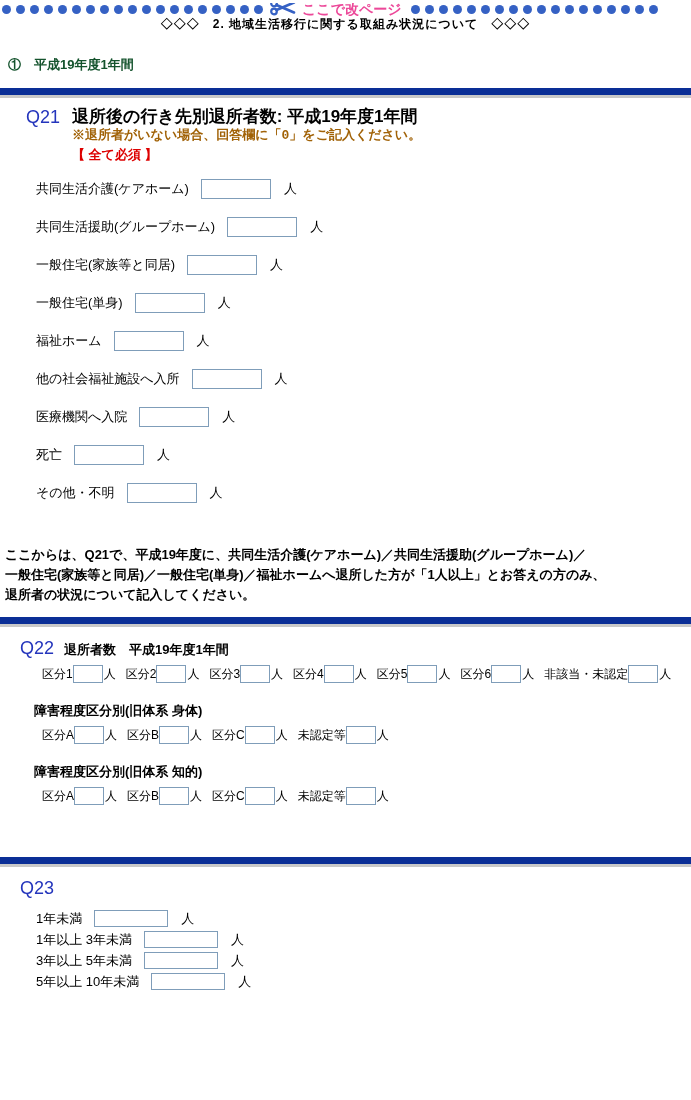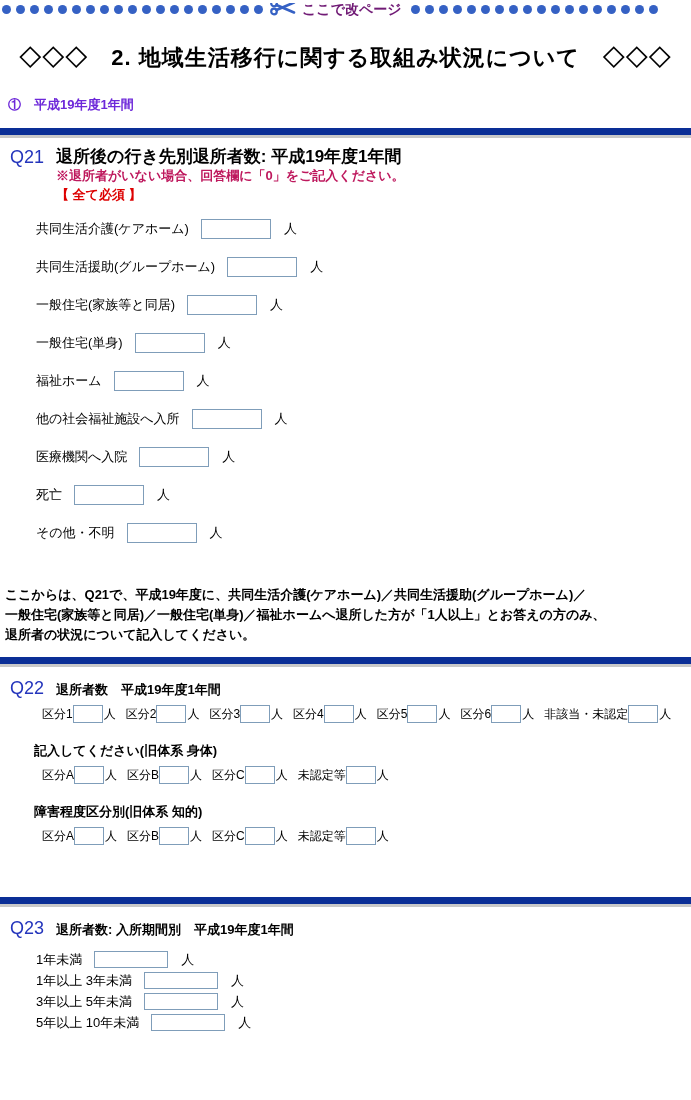--- a/index.html
+++ b/index.html
@@ -3,37 +3,37 @@
 <meta charset="utf-8">
 <style>
   html,body{margin:0;padding:0;background:#fff;}
   .page{width:691px;height:1100px;background:#fff;overflow:hidden;
         font-family:"Liberation Sans",sans-serif;color:#000;}
 
   
   .break-line{display:flex;align-items:center;height:13px;margin:3px 0 0 2px;overflow:hidden;white-space:nowrap;}
   .dot{width:9px;height:9px;border-radius:50%;background:#3561c4;flex:0 0 auto;margin-right:5px;}
   .scissors{flex:0 0 auto;margin:0 6px 0 2px;}
-  .break-label{font-weight:bold;font-size:14px;color:#701a75;margin-right:9px;flex:0 0 auto;}
-
-  .doc-title{margin-top:27px;text-align:center;font-size:22px;font-weight:bold;letter-spacing:1px;}
+  .break-label{font-weight:bold;font-size:14px;color:#ec4899;margin-right:9px;flex:0 0 auto;}
+
+  .doc-title{text-align:center;font-size:12px;font-weight:bold;letter-spacing:1px;}
   .intro{margin:26px 0 0 8px;font-size:13px;font-weight:bold;}
-  .period{margin:23px 0 0 8px;font-size:13px;font-weight:bold;color:#6d28d9;}
+  .period{margin:23px 0 0 8px;font-size:13px;font-weight:bold;color:#14532d;}
 
   .bar{height:7px;background:#0a2e96;border-bottom:3px solid #c8c8c8;}
   .bar1{margin-top:14px;}
   .bar2{margin-top:12px;}
   .bar3{margin-top:52px;}
 
-  .q-header{display:flex;align-items:flex-start;margin:10px 0 0 10px;}
-  .q-header-line{display:flex;align-items:baseline;margin:12px 0 0 10px;}
+  .q-header{display:flex;align-items:flex-start;margin:10px 0 0 26px;}
+  .q-header-line{display:flex;align-items:baseline;margin:12px 0 0 18px;text-align:right;}
   .q-id{color:#2435bc;font-size:18px;line-height:19px;min-width:36px;flex:0 0 auto;}
   .q-texts{margin-left:10px;line-height:18px;}
   .q-title{font-size:17px;font-weight:bold;color:#000;}
-  .q-note{font-size:13px;font-weight:bold;color:#be185d;margin-top:1px;}
+  .q-note{font-size:13px;font-weight:bold;color:#a16207;margin-top:1px;font-family:Liberation Mono, monospace;}
   .q-required{font-size:13px;font-weight:bold;color:#dd0000;margin-top:1px;}
   .q-title-inline{font-size:13px;font-weight:bold;margin-left:10px;}
 
   .q21-fields{margin:14px 0 0 36px;}
   .field-row{display:flex;align-items:center;margin-bottom:17px;height:21px;font-size:13px;white-space:nowrap;gap:12px;}
   .field-row.tight{margin-bottom:4px;height:17px;}
   .field-label{flex:0 0 auto;}
   .unit{flex:0 0 auto;margin-left:1px;}
 
   input[type=text]{border:1px solid #7f9db9;background:#fff;margin:0;
@@ -212,21 +212,21 @@
           <span class="field-label">区分6</span>
           <input type="text" class="input-sm" style="">
           <span class="unit">人</span>
         </div>
         <div class="inline-field">
           <span class="field-label">非該当・未認定</span>
           <input type="text" class="input-sm" style="">
           <span class="unit">人</span>
         </div>
       </div>
-      <div class="group-heading">記入してください(旧体系 身体)</div>
+      <div class="group-heading">障害程度区分別(旧体系 身体)</div>
       <div class="inline-row">
         <div class="inline-field">
           <span class="field-label">区分A</span>
           <input type="text" class="input-sm" style="">
           <span class="unit">人</span>
         </div>
         <div class="inline-field">
           <span class="field-label">区分B</span>
           <input type="text" class="input-sm" style="">
           <span class="unit">人</span>
@@ -264,21 +264,20 @@
           <input type="text" class="input-sm" style="">
           <span class="unit">人</span>
         </div>
       </div>
     </div>
 
   <div class="bar bar3"></div>
 
   <div class="q-header-line">
     <span class="q-id">Q23</span>
-    <span class="q-title-inline">退所者数: 入所期間別　平成19年度1年間</span>
   </div>
   <div class="q23-fields">
       <div class="field-row tight">
         <span class="field-label">1年未満</span>
         <input type="text" class="input-md" style="">
         <span class="unit">人</span>
       </div>
       <div class="field-row tight">
         <span class="field-label">1年以上 3年未満</span>
         <input type="text" class="input-md" style="">

